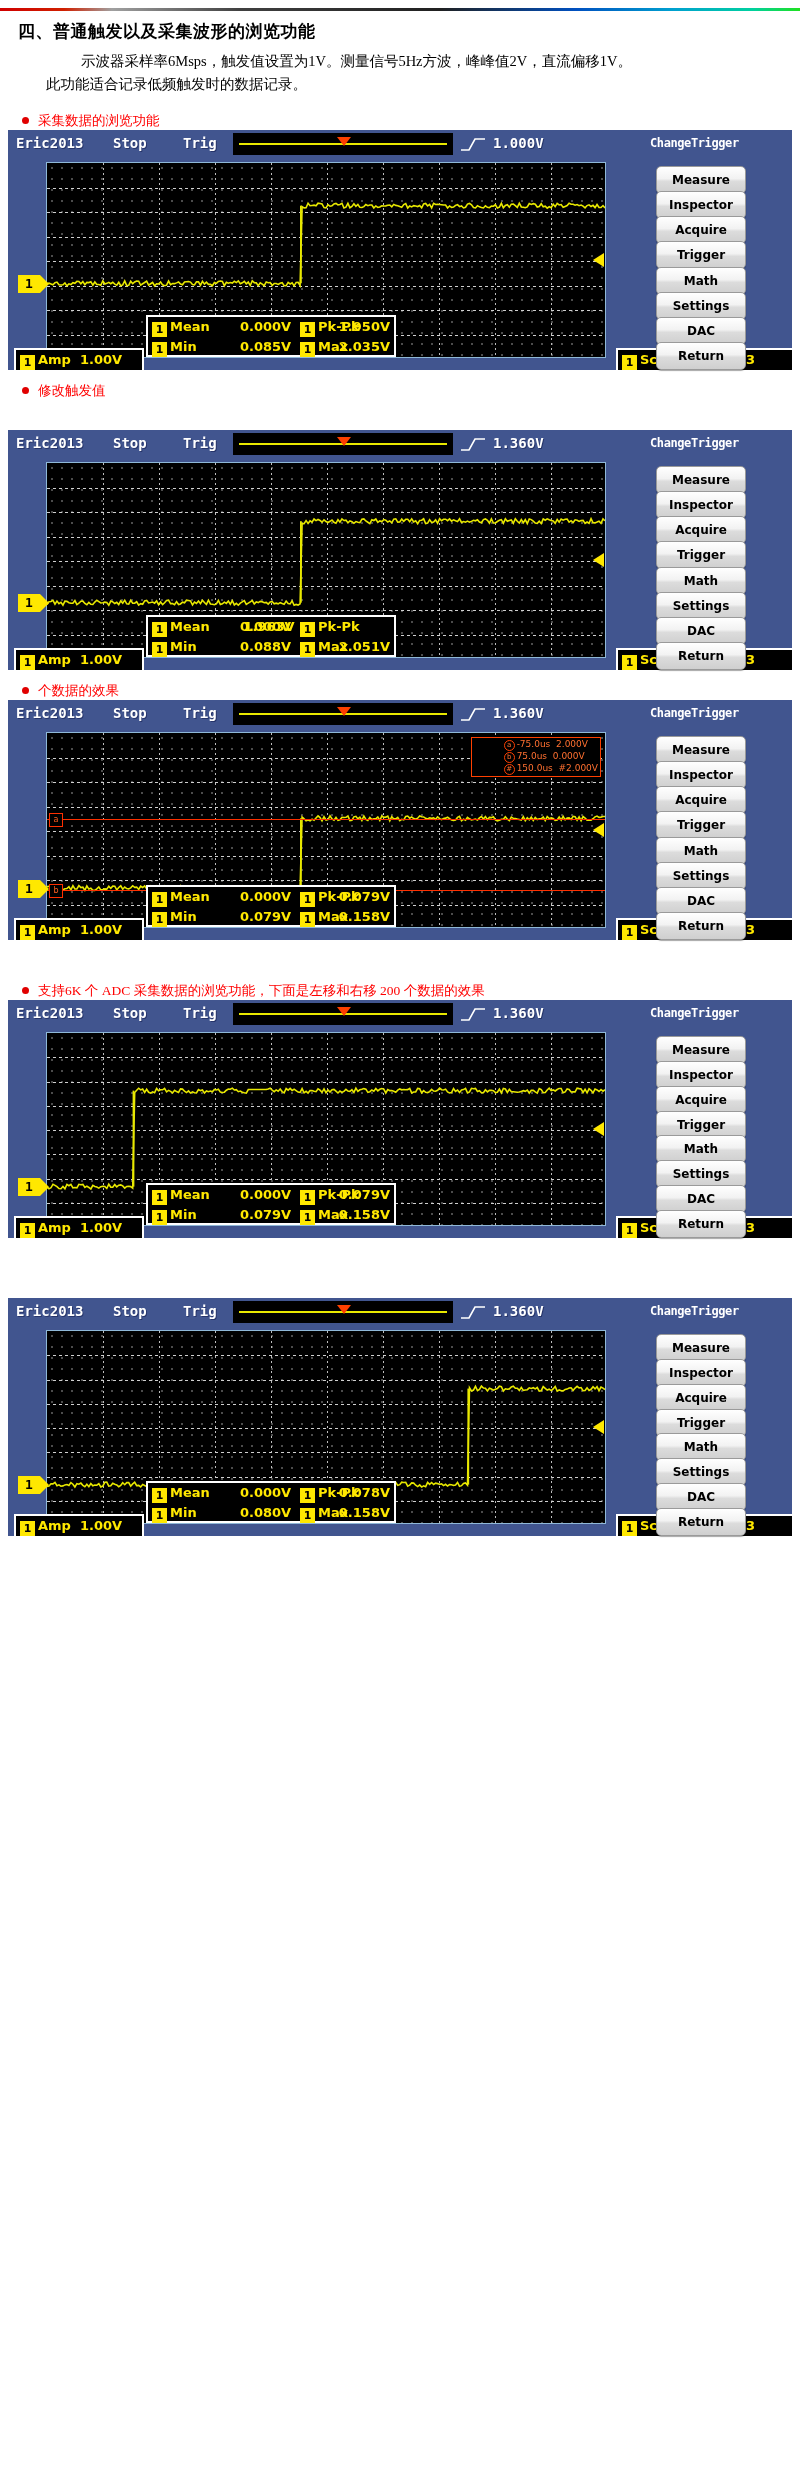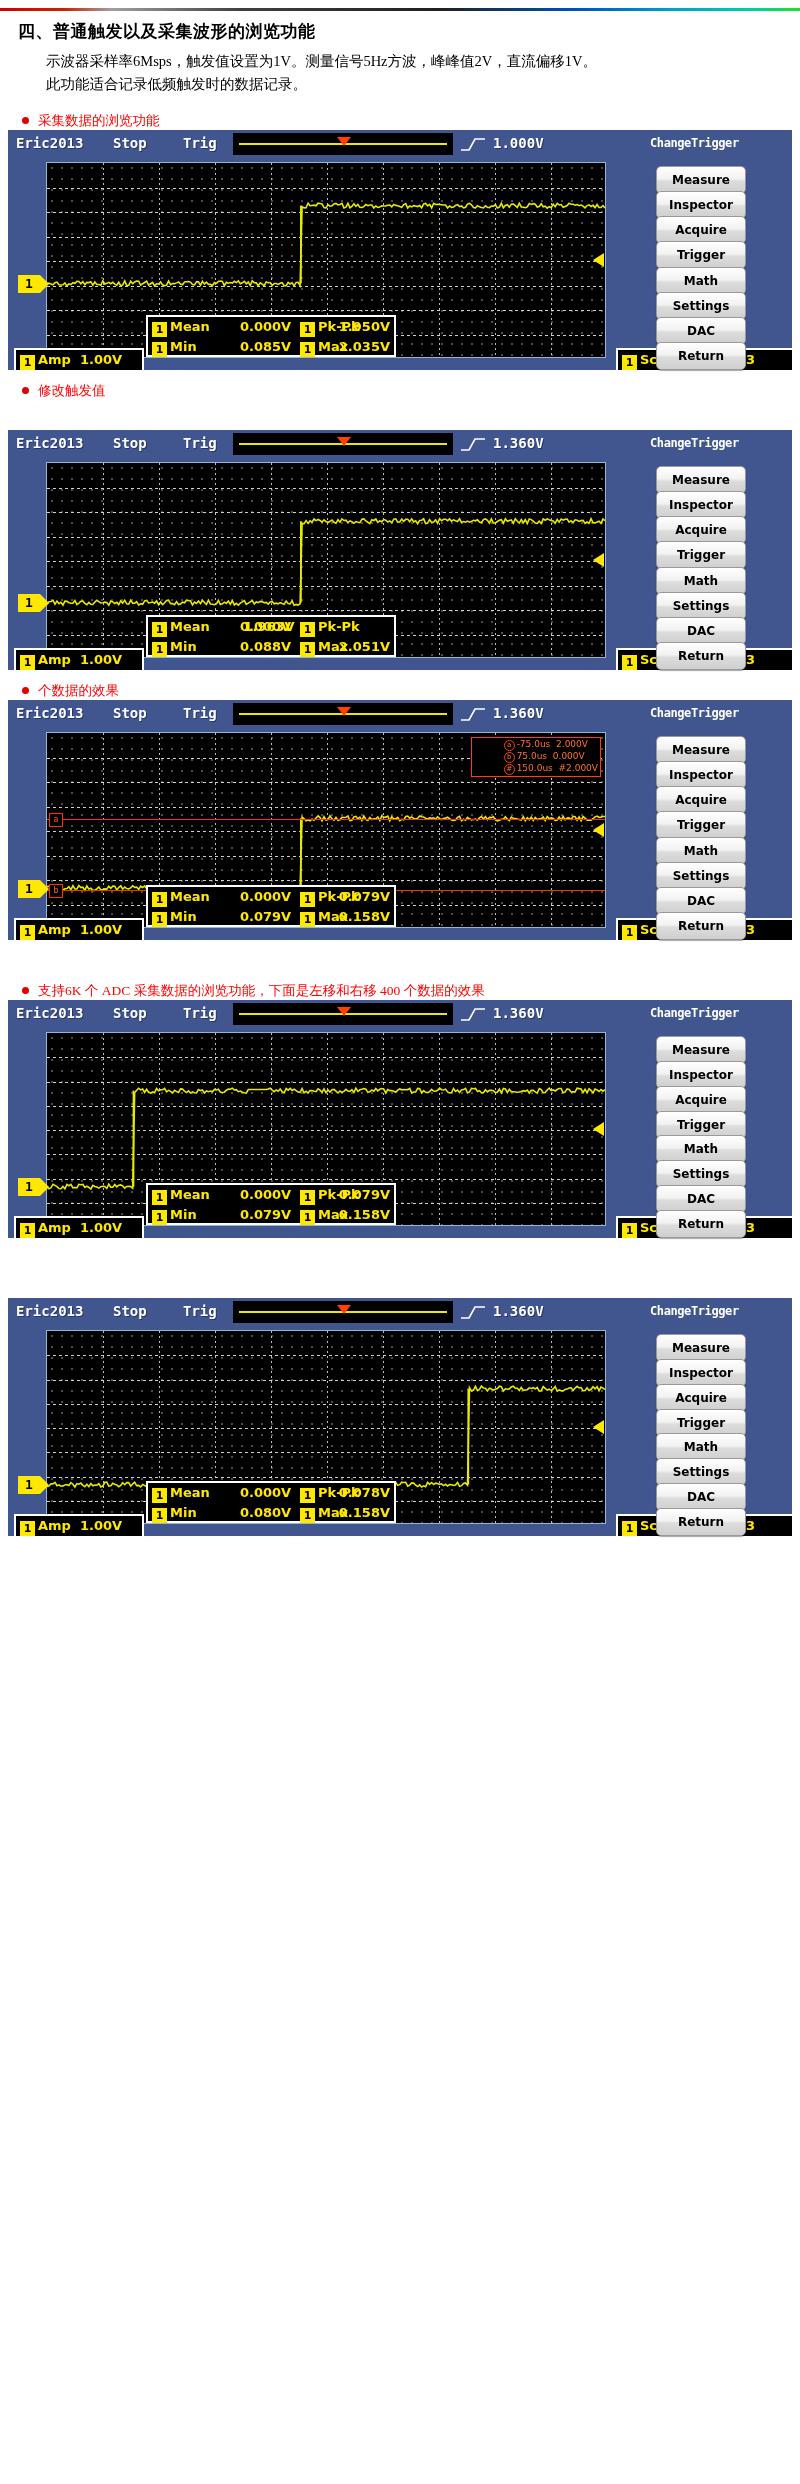--- a/index.html
+++ b/index.html
@@ -3,21 +3,21 @@
 <meta charset="utf-8">
 <style>
   html,body{margin:0;padding:0;background:#ffffff;}
   body{width:800px;height:2484px;font-family:"Liberation Serif",serif;position:relative;overflow:hidden;}
 
   
   .topline{position:absolute;left:0;top:8px;width:800px;height:3px;
            background:linear-gradient(to right,#d00000 0%,#d02000 8%,#a0a0a0 14%,#404040 30%,#202020 55%,#0050c0 72%,#00a0d0 84%,#00d0a0 94%,#20e020 100%);}
   .sec-title{position:absolute;left:18px;top:20px;font-weight:bold;font-size:17px;color:#000;letter-spacing:.5px;}
   .para{position:absolute;left:46px;font-size:14.5px;color:#000;white-space:nowrap;}
-  .p1{top:52px;}
+  .p1{top:52px;margin-left:35px;}
   .p2{top:75px;}
 
   .bullet{position:absolute;font-size:13.5px;color:#ff0000;white-space:nowrap;}
   .bullet .dot{display:inline-block;width:7px;height:7px;border-radius:50%;background:#e00000;
                vertical-align:middle;margin-right:9px;position:relative;top:-1px;}
   .bullet .btxt{vertical-align:middle;}
 
   
   .scope{position:absolute;left:8px;width:784px;background:#41558f;box-sizing:border-box;}
   .scope .inner{position:relative;width:100%;height:100%;}
@@ -87,21 +87,21 @@
 
 <div class="topline"></div>
 <div class="sec-title">四、普通触发以及采集波形的浏览功能</div>
 <div class="para p1">示波器采样率6Msps，触发值设置为1V。测量信号5Hz方波，峰峰值2V，直流偏移1V。</div>
 <div class="para p2">此功能适合记录低频触发时的数据记录。</div>
 
 <div id="stage">
     <div class="bullet" style="left:22px;top:112px;"><span class="dot"></span><span class="btxt">采集数据的浏览功能</span></div>
     <div class="bullet" style="left:22px;top:382px;"><span class="dot"></span><span class="btxt">修改触发值</span></div>
     <div class="bullet" style="left:22px;top:682px;"><span class="dot"></span><span class="btxt">个数据的效果</span></div>
-    <div class="bullet" style="left:22px;top:982px;"><span class="dot"></span><span class="btxt">支持6K 个 ADC 采集数据的浏览功能，下面是左移和右移 400 个数据的效果</span></div>
+    <div class="bullet" style="left:22px;top:982px;"><span class="dot"></span><span class="btxt">支持6K 个 ADC 采集数据的浏览功能，下面是左移和右移 200 个数据的效果</span></div>
     <div class="scope" style="top:130px;height:240px;">
       <div class="inner">
         <div class="topbar">
           <span class="tb-txt tb-eric">Eric2013</span>
           <span class="tb-txt tb-stop">Stop</span>
           <span class="tb-txt tb-trig">Trig</span>
           <div class="tb-strip">
             <div class="ln"></div>
             <div class="mk"></div>
           </div>

